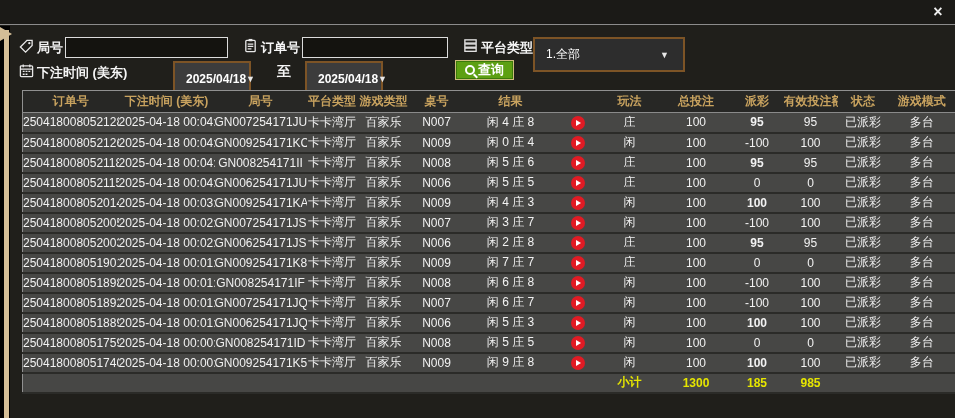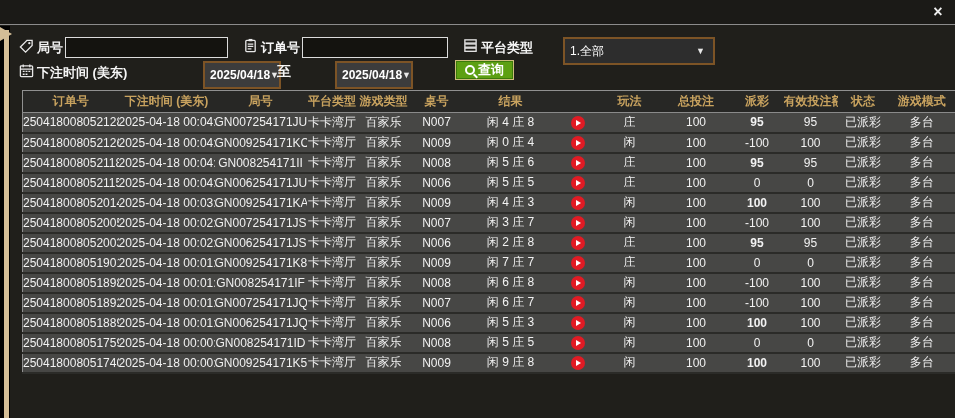--- a/index.html
+++ b/index.html
@@ -16,22 +16,22 @@
   .tan-strip  { position:absolute; left:4px; top:30px; width:5px; height:388px; background:#d4be97; }
   .tan-arrow  { position:absolute; left:0; top:27px; width:0; height:0;
                 border-top:7px solid transparent; border-bottom:7px solid transparent; border-left:12px solid #d4be97; }
 
   .lbl { color:#f5f5f5; font-weight:bold; font-size:13px; white-space:nowrap; }
   .ficon { display:inline-block; vertical-align:middle; }
 
   .txt-input { position:absolute; height:21px; background:#14130f; border:1px solid #dcdcdc; color:#fff;
                font-size:12px; padding:0 4px; outline:none; }
 
-  .dd { position:absolute; height:28px; border:2px solid #7d5426; background:#3c3c3c; color:#fff;
-        font-size:12px; font-weight:bold; display:flex; align-items:center; padding:0 5px; cursor:pointer;margin-left:30px; }
+  .dd { position:absolute; height:35px; border:2px solid #7d5426; background:#3c3c3c; color:#fff;
+        font-size:12px; font-weight:bold; display:flex; align-items:center; padding:0 11px; cursor:pointer; }
   .dd .caret { margin-left:auto; font-size:9px; color:#e8e8e8; }
   .dd.platform { background:#2d2d2d; font-weight:normal; }
   .dd.platform .caret { margin-right:3px; }
 
   .search-btn { position:absolute; left:455px; top:60px; width:59px; height:20px; background:#5da012;
                 border:1px solid #cdbd7b; box-shadow:inset 0 0 0 1px #3c7a0a; color:#fff; font-weight:bold;
                 font-size:13px; display:flex; align-items:center; justify-content:center; gap:3px; cursor:pointer; }
   .mag { width:10px; height:10px; border:2px solid #fff; border-radius:50%; position:relative; display:inline-block; }
   .mag::after { content:""; position:absolute; width:5px; height:2px; background:#fff;
                 transform:rotate(45deg); left:6px; top:8px; }
@@ -339,15 +339,31 @@
           <td>N009</td>
           <td>闲 9 庄 8</td>
           <td><span class="play-wrap"></span></td>
           <td>闲</td>
           <td>100</td>
           <td class="pay-pos">100</td>
           <td>100</td>
           <td class="st-paid">已派彩</td>
           <td>多台</td>
         </tr>
+        <tr>
+          <td></td>
+          <td></td>
+          <td></td>
+          <td></td>
+          <td></td>
+          <td></td>
+          <td></td>
+          <td></td>
+          <td class="tot-lbl">小计</td>
+          <td class="tot-val">1300</td>
+          <td class="tot-val">185</td>
+          <td class="tot-val">985</td>
+          <td></td>
+          <td></td>
+        </tr>
       </tbody>
   </table>
 </div>
 
 </body></html>

